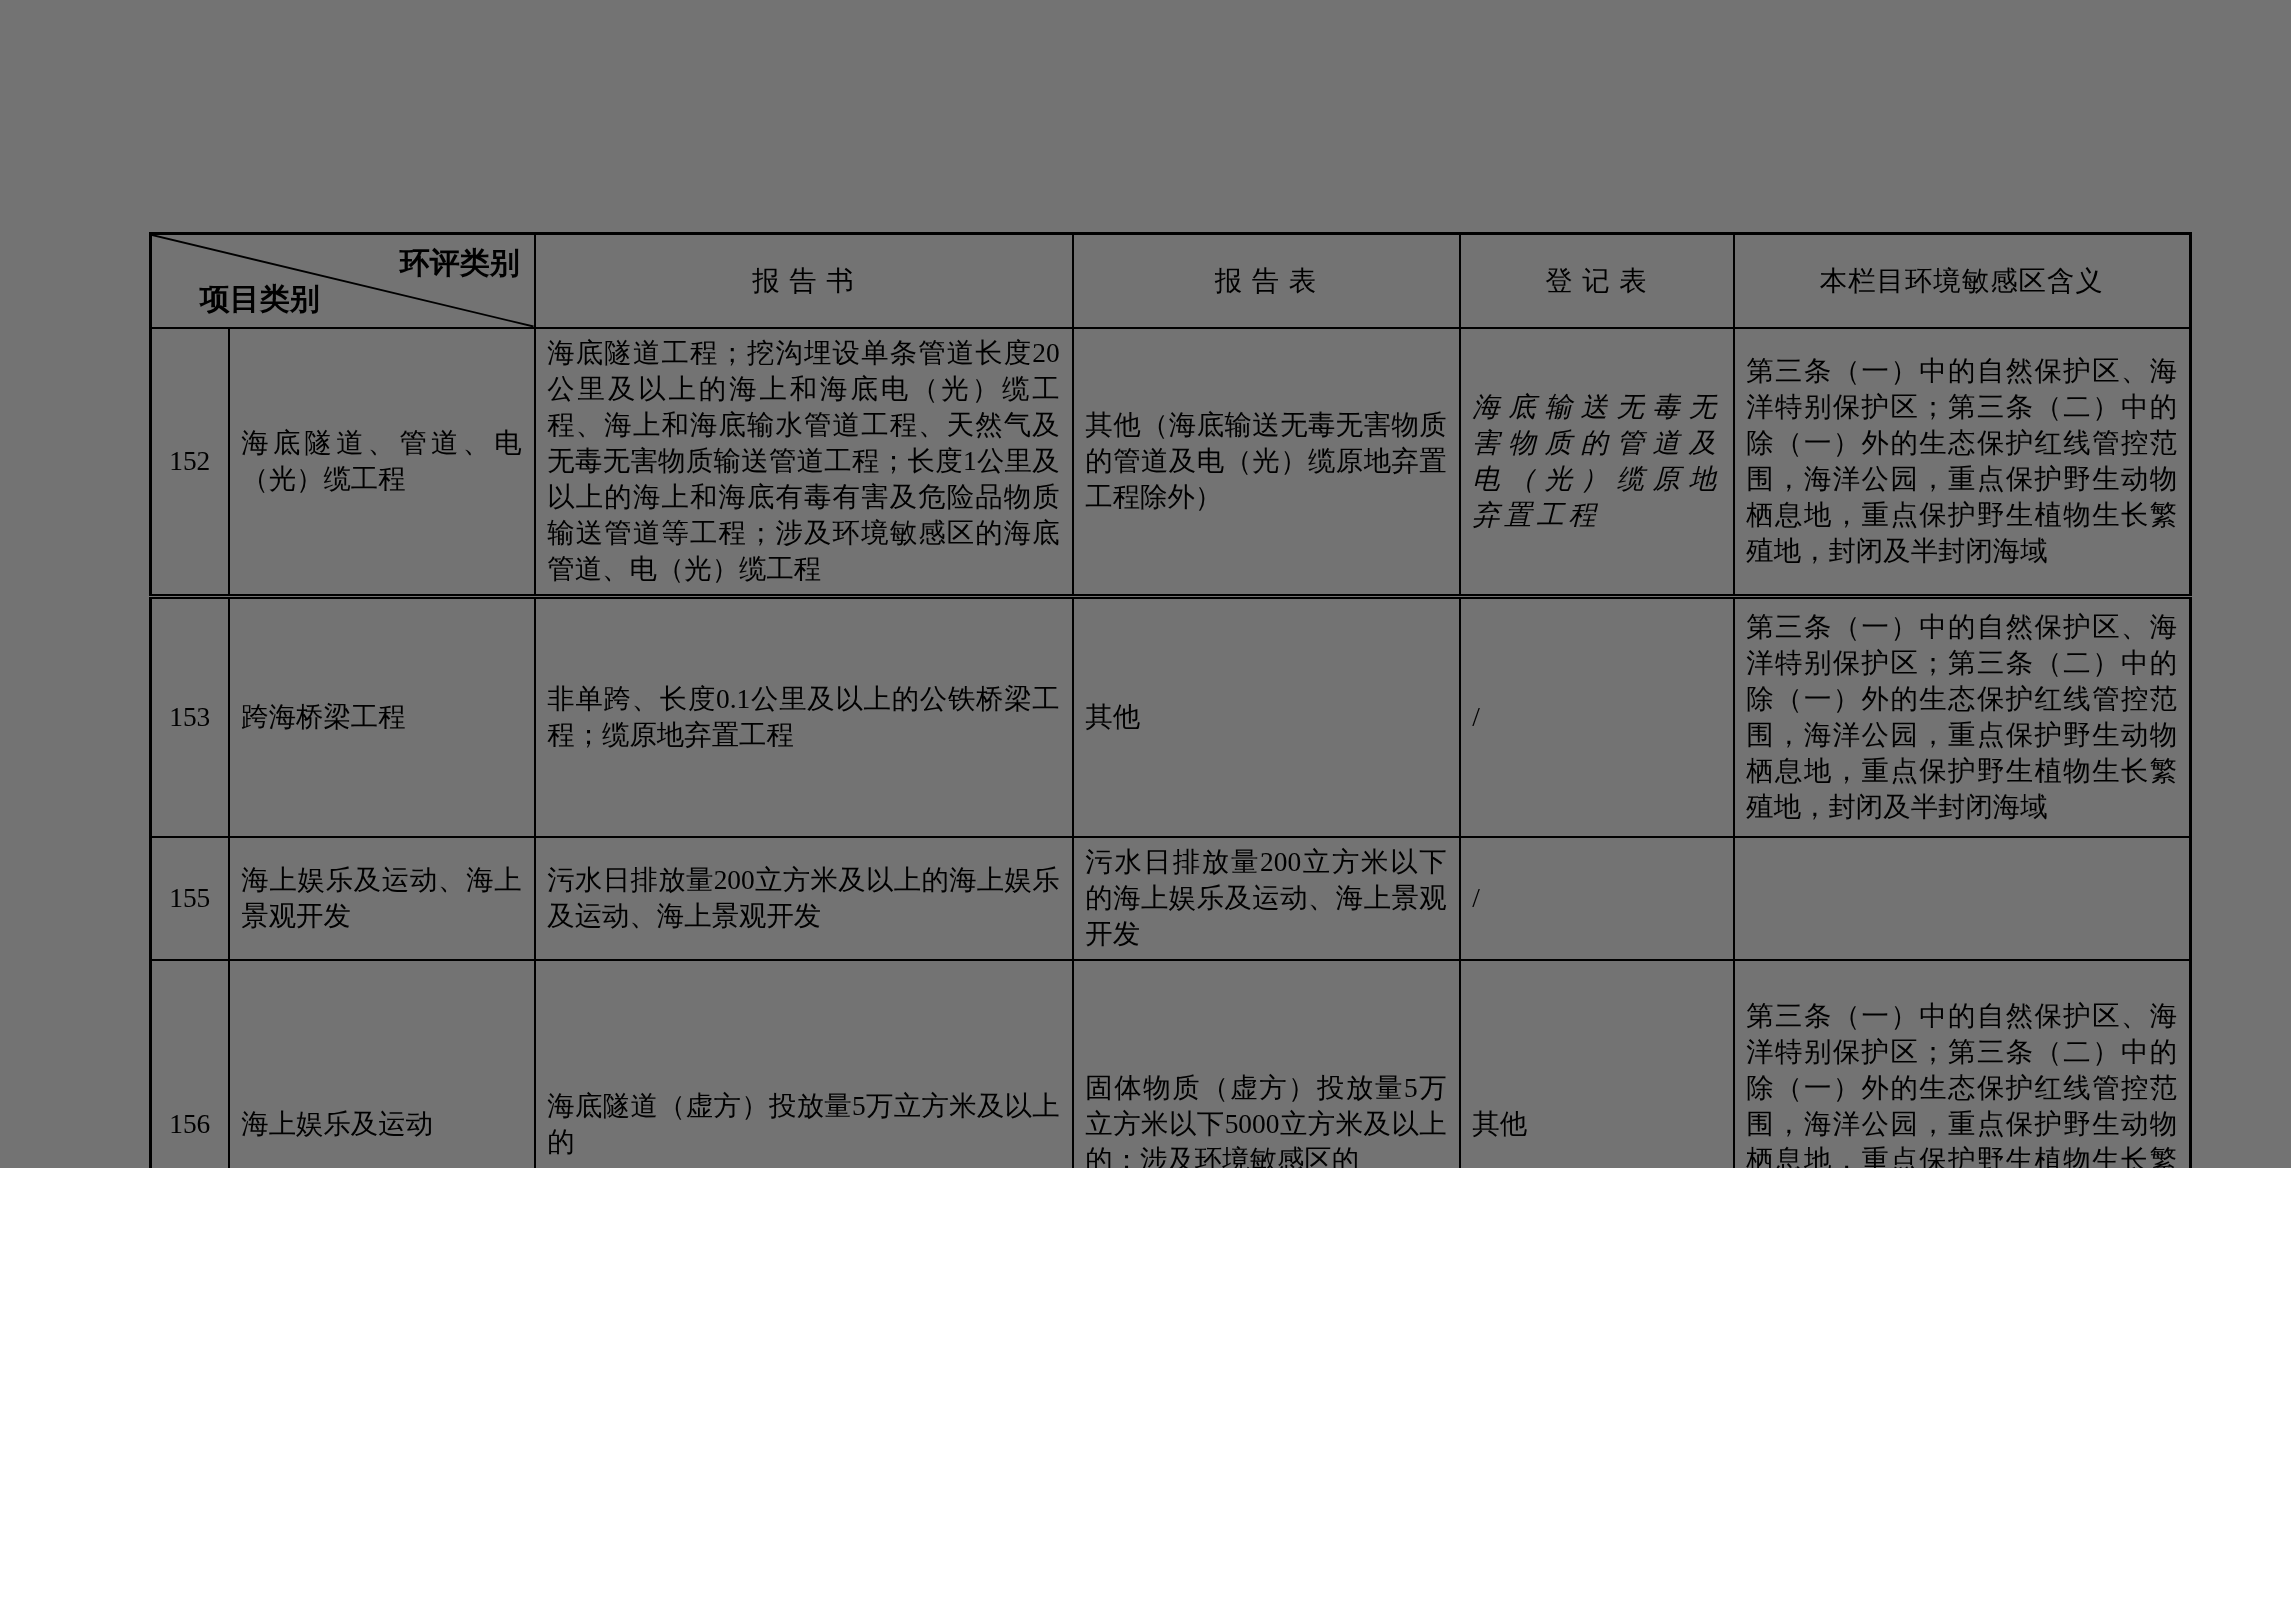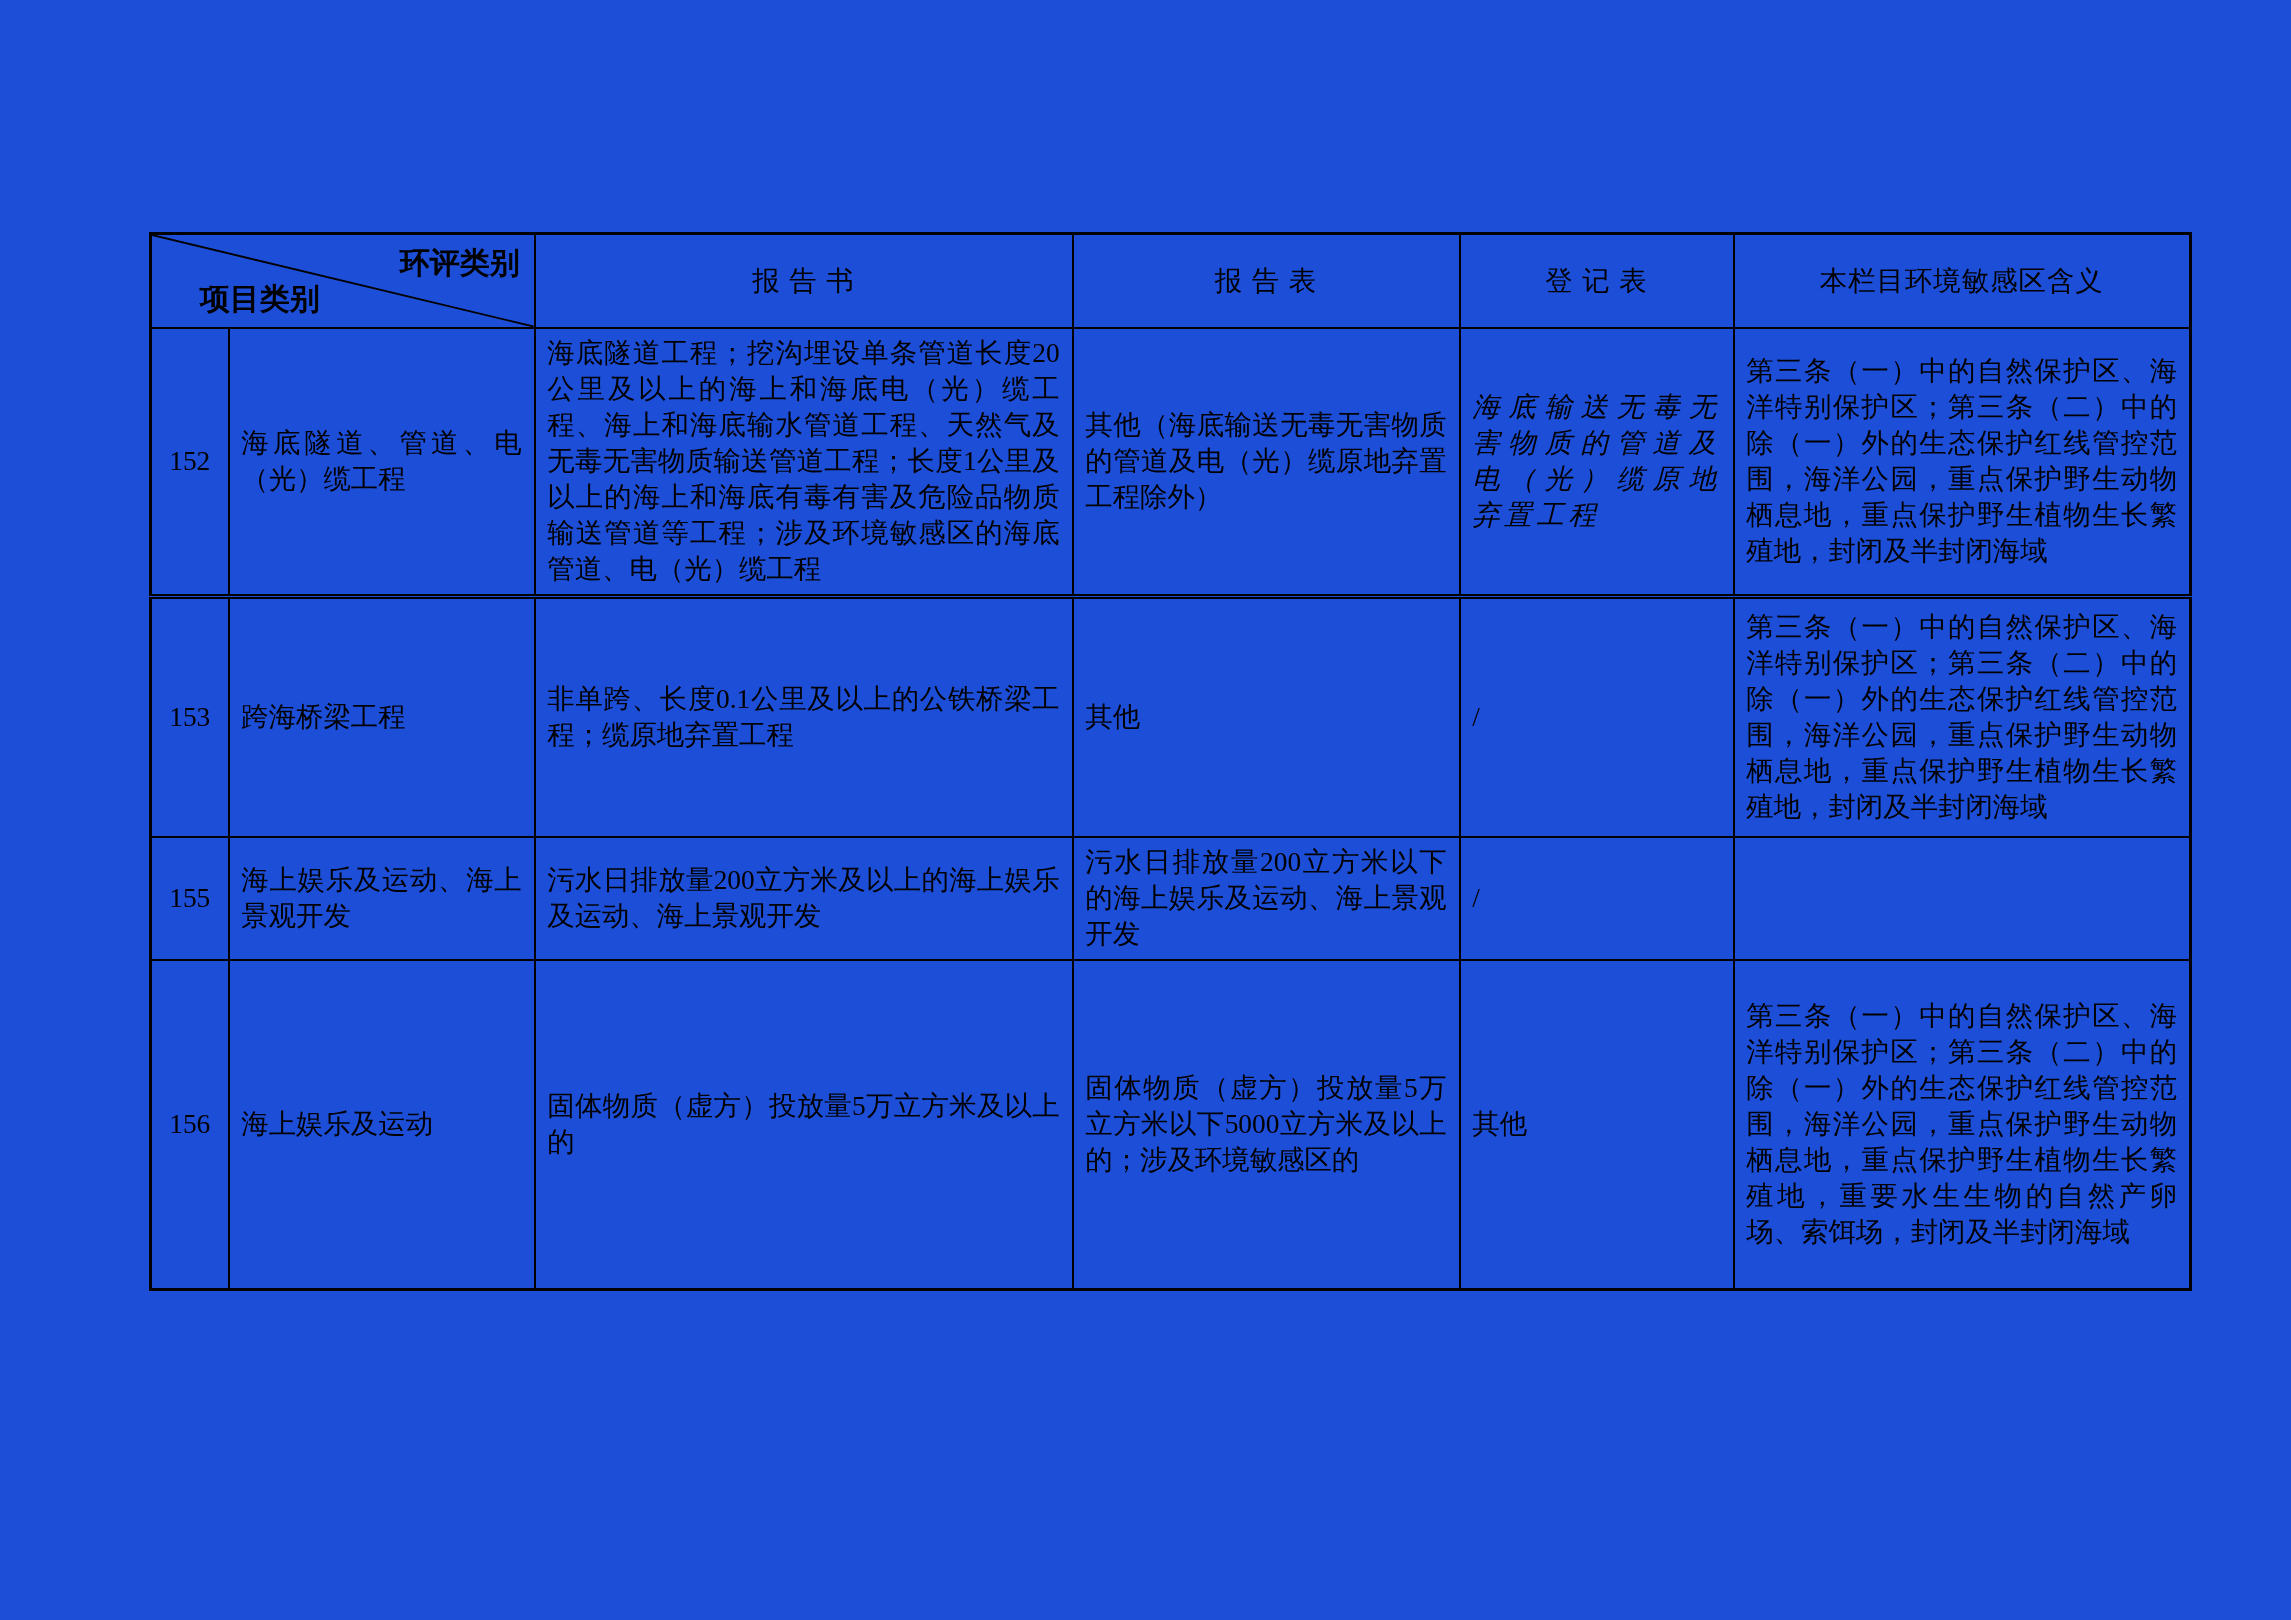--- a/index.html
+++ b/index.html
@@ -2,21 +2,21 @@
 <html><head>
 <meta charset="utf-8">
 <style>
   * { margin: 0; padding: 0; box-sizing: border-box; }
   html, body {
     width: 2292px; height: 1620px;
     background: #ffffff;
     font-family: "Liberation Serif", "DejaVu Serif", serif;
     color: #000000;
   }
-  .page { position: relative; width: 2292px; height: 1620px; background: #1d4ed8; overflow: hidden; }
+  .page { position: relative; width: 2292px; height: 1168px; background: #737373; overflow: hidden; }
 
   table.eia {
     position: absolute; left: 149px; top: 232px;
     width: 2041px; border-collapse: collapse; table-layout: fixed;
     border: 3.9px solid #000;
   }
   table.eia td, table.eia th {
     border: 2px solid #000;
     vertical-align: middle;
     font-size: 27.4px; line-height: 36px;
@@ -121,21 +121,21 @@
       <td class="jcell">海上娱乐及运动、海上景观开发</td>
       <td class="jcell">污水日排放量200立方米及以上的海上娱乐及运动、海上景观开发</td>
       <td class="jcell">污水日排放量200立方米以下的海上娱乐及运动、海上景观开发</td>
       <td class="slash-cell">/</td>
       <td class="jcell"></td>
     </tr>
 
     <tr class="r-156">
       <td class="num-cell">156</td>
       <td class="jcell">海上娱乐及运动</td>
-      <td class="jcell">固体物质（虚方）投放量5万立方米及以上的</td>
+      <td class="jcell">海底隧道（虚方）投放量5万立方米及以上的</td>
       <td class="jcell">固体物质（虚方）投放量5万立方米以下5000立方米及以上的；涉及环境敏感区的</td>
       <td>其他</td>
       <td class="jcell">第三条（一）中的自然保护区、海洋特别保护区；第三条（二）中的除（一）外的生态保护红线管控范围，海洋公园，重点保护野生动物栖息地，重点保护野生植物生长繁殖地，重要水生生物的自然产卵场、索饵场，封闭及半封闭海域</td>
     </tr>
   </tbody>
     </table>
 
 
 </div>
 

